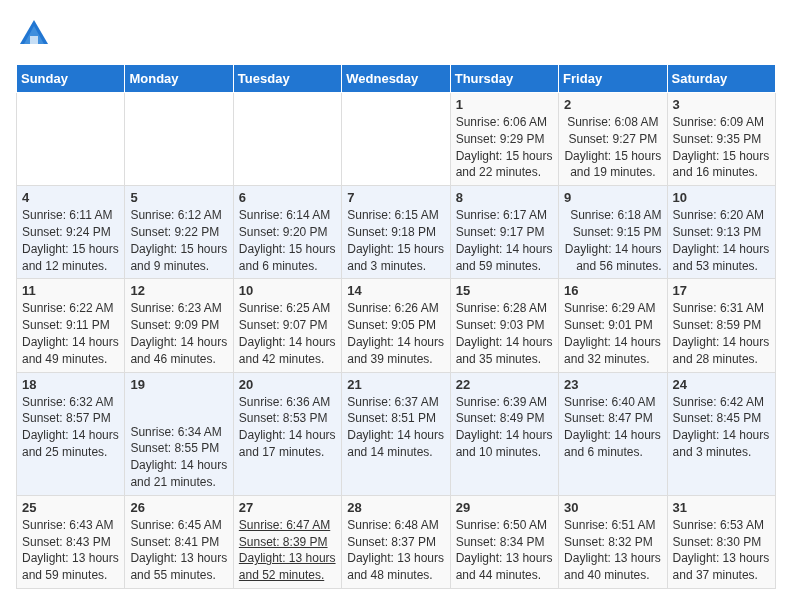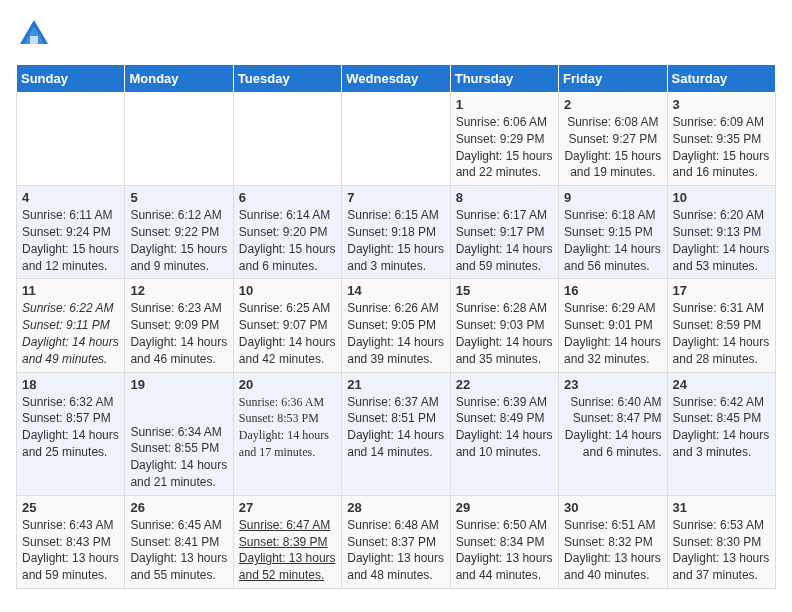--- a/index.html
+++ b/index.html
@@ -136,35 +136,35 @@
 Daylight: 15 hours and 3 minutes.</div>
         </td>
         <td>
           <div class="day-number">8</div>
           <div class="day-info" style="white-space: pre-line;">Sunrise: 6:17 AM
 Sunset: 9:17 PM
 Daylight: 14 hours and 59 minutes.</div>
         </td>
         <td>
           <div class="day-number">9</div>
-          <div class="day-info" style="white-space: pre-line;">Sunrise: 6:18 AM
+          <div class="day-info" style="white-space: pre-line; text-align: right;">Sunrise: 6:18 AM
 Sunset: 9:15 PM
 Daylight: 14 hours and 56 minutes.</div>
         </td>
         <td>
           <div class="day-number">10</div>
           <div class="day-info" style="white-space: pre-line;">Sunrise: 6:20 AM
 Sunset: 9:13 PM
 Daylight: 14 hours and 53 minutes.</div>
         </td>
       </tr>
       <tr>
         <td>
           <div class="day-number">11</div>
-          <div class="day-info" style="white-space: pre-line; font-style: italic;">Sunrise: 6:22 AM
+          <div class="day-info" style="white-space: pre-line;">Sunrise: 6:22 AM
 Sunset: 9:11 PM
 Daylight: 14 hours and 49 minutes.</div>
         </td>
         <td>
           <div class="day-number">12</div>
           <div class="day-info" style="white-space: pre-line;">Sunrise: 6:23 AM
 Sunset: 9:09 PM
 Daylight: 14 hours and 46 minutes.</div>
         </td>
         <td>
@@ -206,39 +206,39 @@
 Daylight: 14 hours and 25 minutes.</div>
         </td>
         <td>
           <div class="day-number">19</div>
           <div class="day-info" style="white-space: pre-line; margin-top: 32px;">Sunrise: 6:34 AM
 Sunset: 8:55 PM
 Daylight: 14 hours and 21 minutes.</div>
         </td>
         <td>
           <div class="day-number">20</div>
-          <div class="day-info" style="white-space: pre-line; font-family: Liberation Serif, serif;">Sunrise: 6:36 AM
+          <div class="day-info" style="white-space: pre-line;">Sunrise: 6:36 AM
 Sunset: 8:53 PM
 Daylight: 14 hours and 17 minutes.</div>
         </td>
         <td>
           <div class="day-number">21</div>
           <div class="day-info" style="white-space: pre-line;">Sunrise: 6:37 AM
 Sunset: 8:51 PM
 Daylight: 14 hours and 14 minutes.</div>
         </td>
         <td>
           <div class="day-number">22</div>
           <div class="day-info" style="white-space: pre-line;">Sunrise: 6:39 AM
 Sunset: 8:49 PM
 Daylight: 14 hours and 10 minutes.</div>
         </td>
         <td>
           <div class="day-number">23</div>
-          <div class="day-info" style="white-space: pre-line; text-align: right;">Sunrise: 6:40 AM
+          <div class="day-info" style="white-space: pre-line;">Sunrise: 6:40 AM
 Sunset: 8:47 PM
 Daylight: 14 hours and 6 minutes.</div>
         </td>
         <td>
           <div class="day-number">24</div>
           <div class="day-info" style="white-space: pre-line;">Sunrise: 6:42 AM
 Sunset: 8:45 PM
 Daylight: 14 hours and 3 minutes.</div>
         </td>
       </tr>

